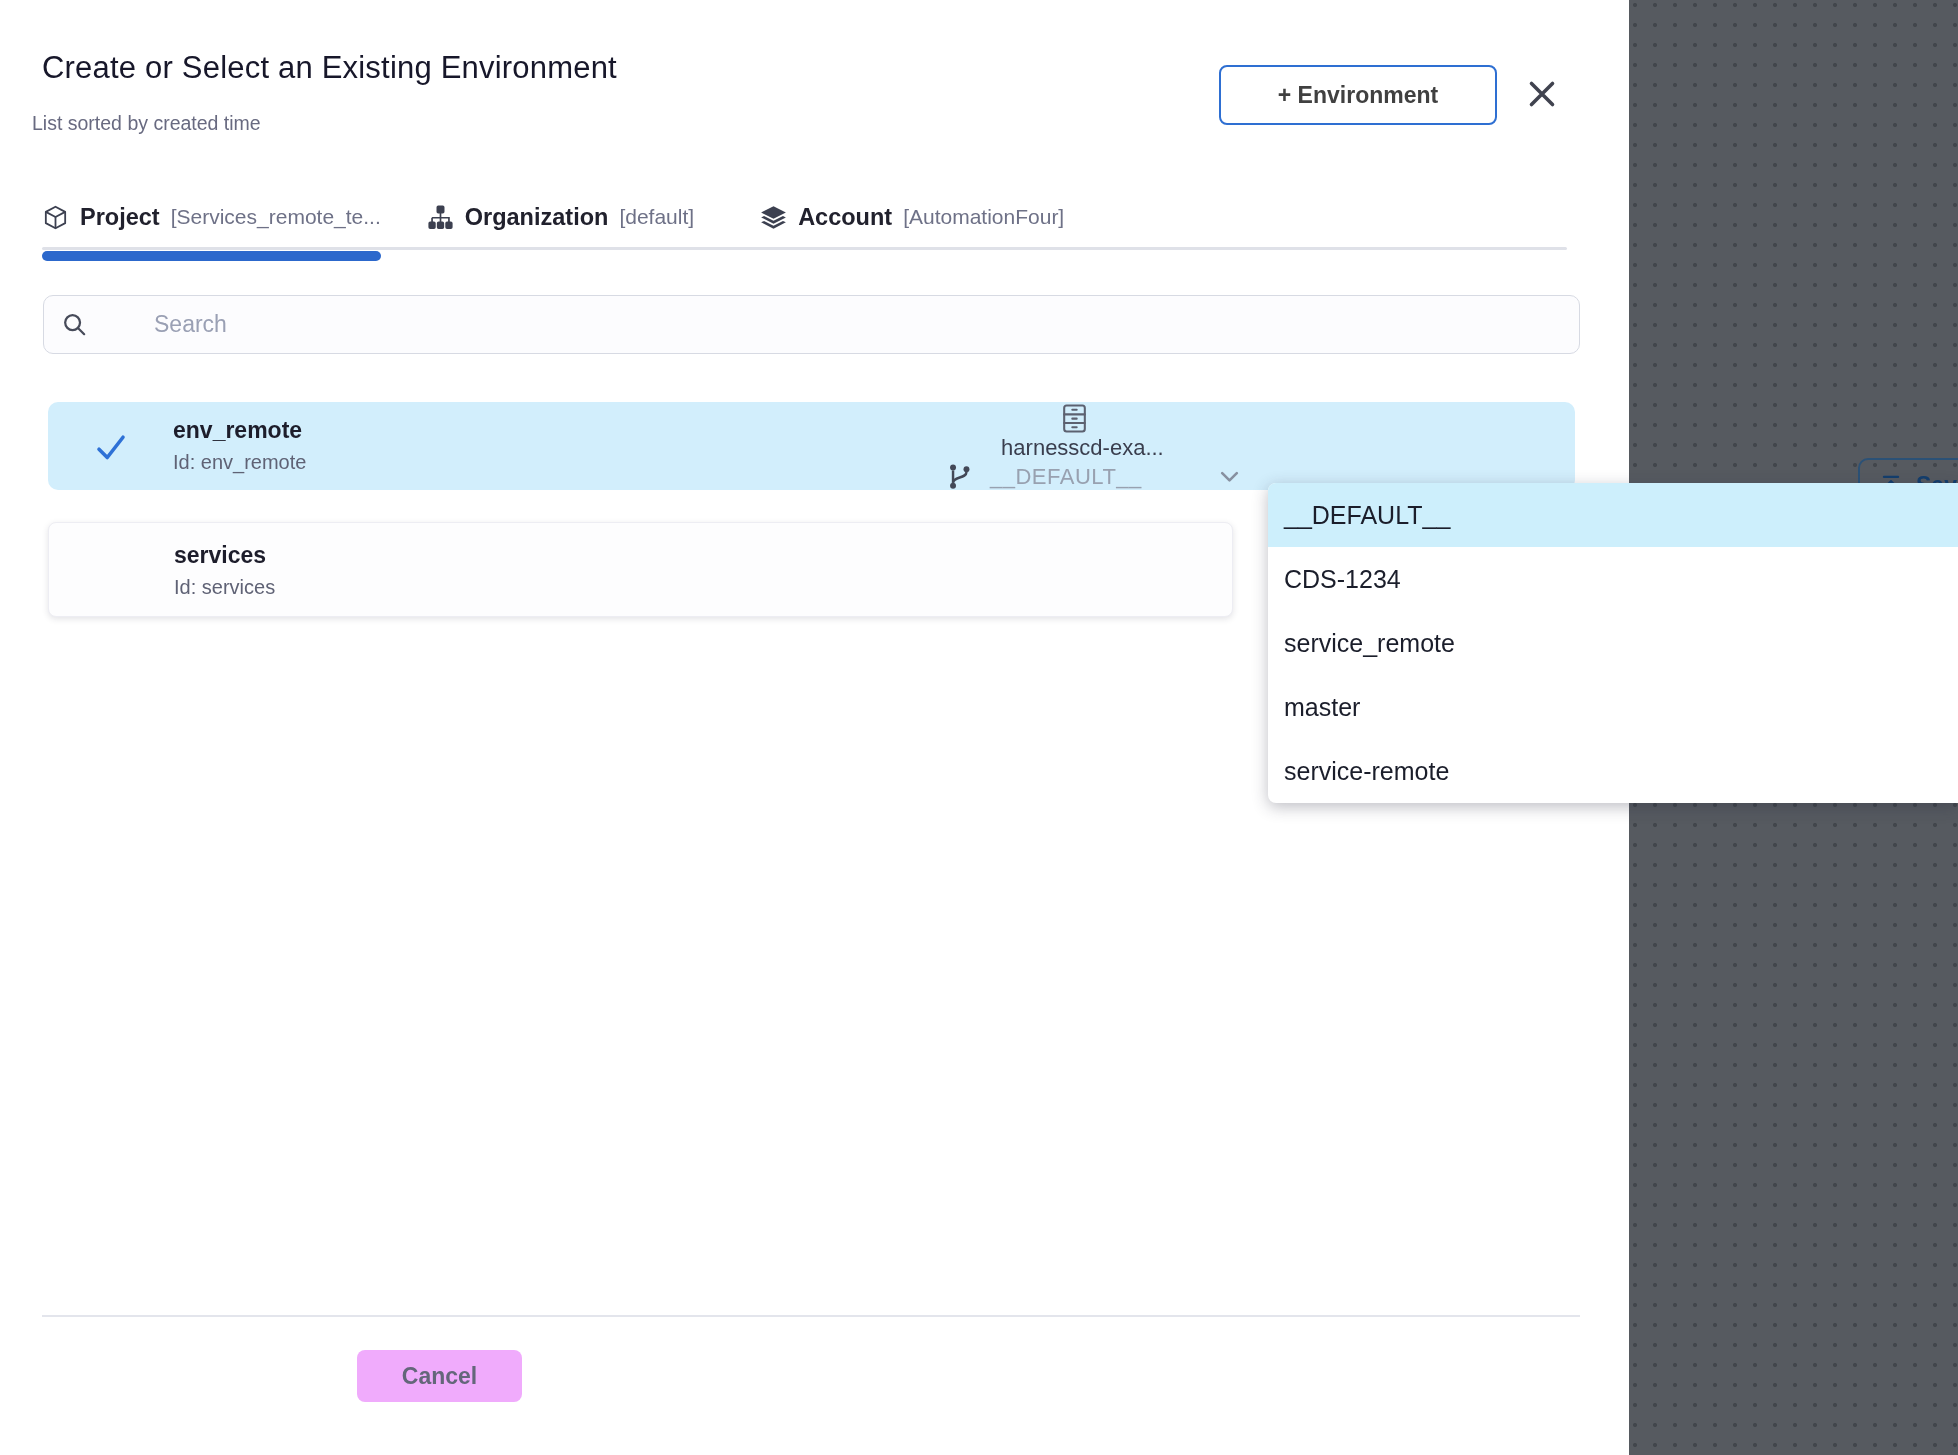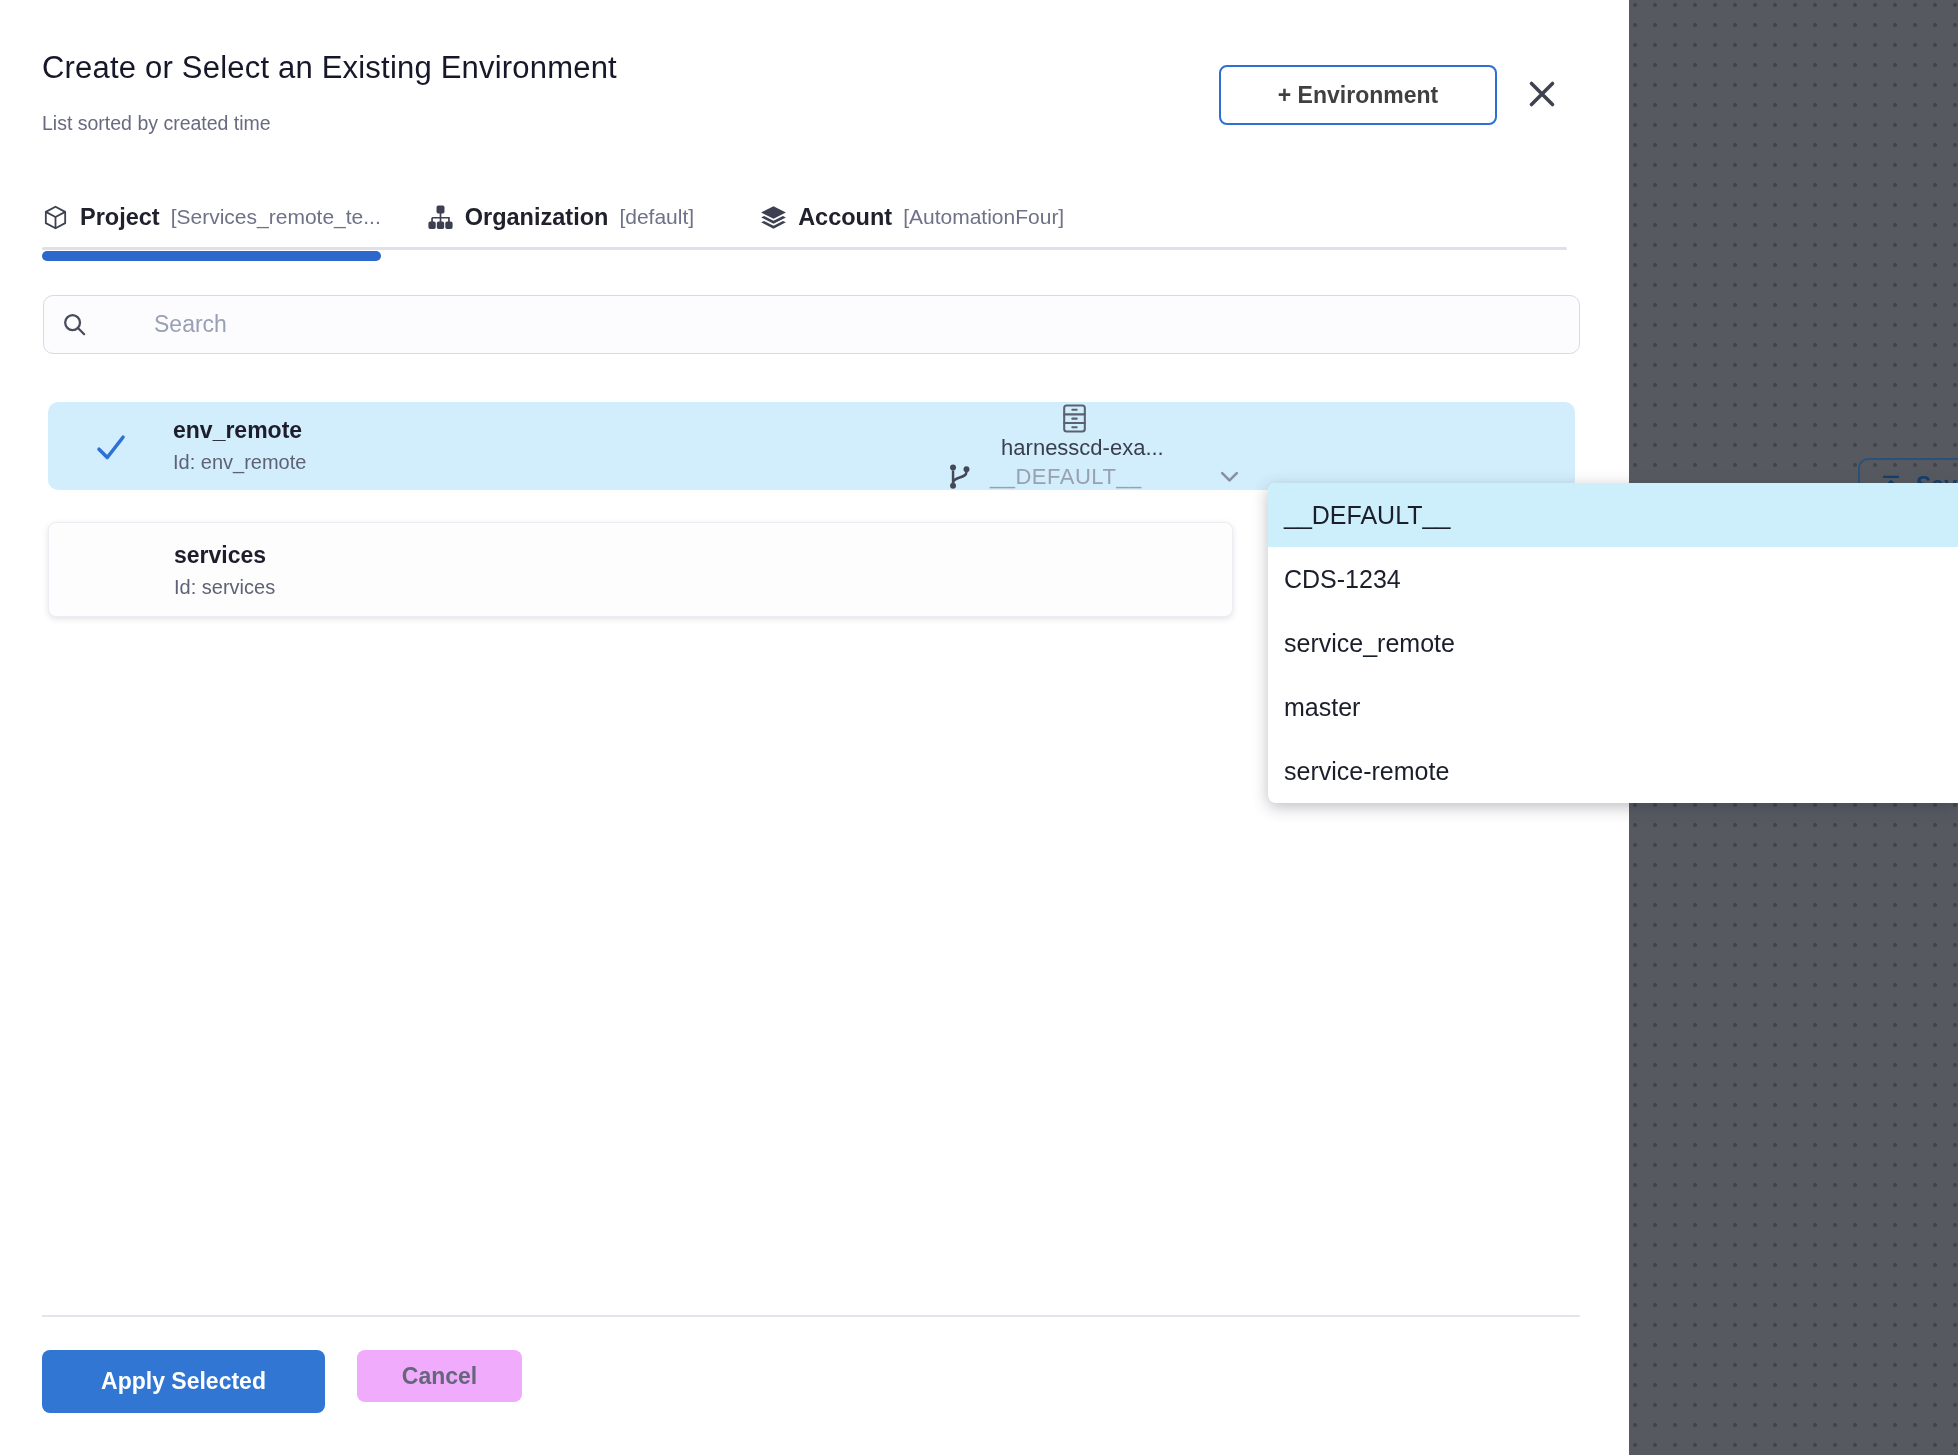--- a/index.html
+++ b/index.html
@@ -22,21 +22,21 @@
   }
   .save-btn svg { width:26px; height:26px; flex:0 0 auto; }
 
   
   .modal {
     position:absolute; left:0; top:0; width:1629px; height:1455px;
     background:#ffffff; border-top-right-radius:13px;
   }
   .title { position:absolute; left:42px; top:50px; font-size:31px; font-weight:normal;
            color:#17172a; letter-spacing:0.2px; }
-  .subtitle { position:absolute; left:42px; top:112px; font-size:19.5px; color:#686a80; }
+  .subtitle { position:absolute; left:32px; top:112px; font-size:19.5px; color:#686a80; }
 
   .env-btn {
     position:absolute; left:1219px; top:65px; width:278px; height:60px;
     border:2px solid #2e6fd2; border-radius:8px; background:#ffffff;
     color:#404040; font-size:23px; font-weight:bold; font-family:inherit;
     display:flex; align-items:center; justify-content:center; cursor:pointer;
   }
   .close-btn { position:absolute; left:1520px; top:72px; width:44px; height:44px;
                background:none; border:none; cursor:pointer; padding:4px; }
   .close-btn svg { width:100%; height:100%; }
@@ -227,21 +227,20 @@
         </span>
       </div>
     </div>
 
     <div class="row-plain">
       <div class="row-name">services</div>
       <div class="row-id">Id: services</div>
     </div>
 
     <div class="footer-divider"></div>
-    <button class="apply-btn">Apply Selected</button>
     <button class="cancel-btn">Cancel</button>
   </div>
 
   <div class="dropdown">
     <div class="dd-item selected">__DEFAULT__</div>
     <div class="dd-item">CDS-1234</div>
     <div class="dd-item">service_remote</div>
     <div class="dd-item">master</div>
     <div class="dd-item">service-remote</div>
   </div>

